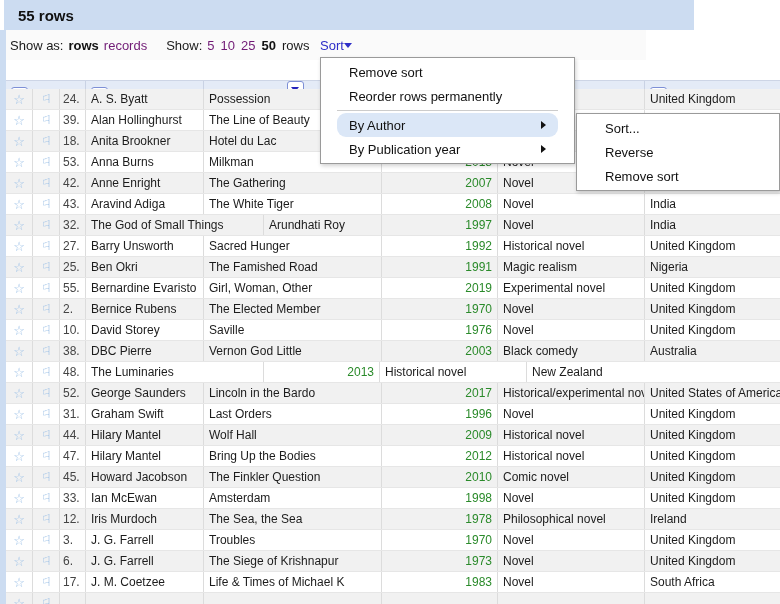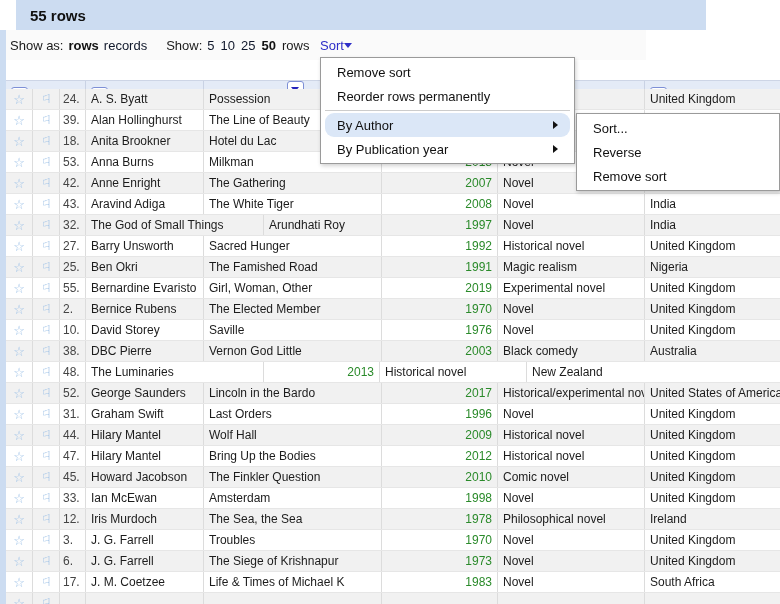--- a/index.html
+++ b/index.html
@@ -4,40 +4,40 @@
 <style>
   * { box-sizing: border-box; margin: 0; padding: 0; }
   html, body {
     width: 780px; height: 604px; overflow: hidden;
     background: #fff;
     font-family: "Liberation Sans", sans-serif;
     position: relative;
   }
   
   .topbar {
-    position: absolute; left: 16px; top: 0; width: 690px; height: 30px;
+    position: absolute; left: 4px; top: 0; width: 690px; height: 30px;
     background: #ccdcf1;
   }
   .topbar .title {
     font-size: 15px; font-weight: bold; color: #101010;
     padding: 7px 0 0 14px;
   }
   .left-strip {
     position: absolute; left: 0; top: 30px; width: 6px; height: 574px;
     background: #ccdcf1;
   }
   
   .toolbar {
     position: absolute; left: 6px; top: 30px; width: 640px; height: 30px;
     background: #fafafa;
     display: flex; align-items: center; gap: 5px;
     font-size: 13px; color: #1a1a1a; padding-left: 4px;
   }
   .tlabel { color: #1a1a1a; }
-  .tlink { color: #0f172a; cursor: pointer; }
+  .tlink { color: #701a75; cursor: pointer; }
   .tbold { font-weight: bold; color: #111; }
   .pagesizes { display: flex; gap: 6px; align-items: center; }
   .mr { margin-right: 14px; }
   .sort-link {
     position: absolute; left: 314px; top: 0; height: 30px;
     display: flex; align-items: center; color: #2d2dc8; cursor: pointer;
   }
   .caret-down {
     width: 0; height: 0;
     border-left: 4px solid transparent; border-right: 4px solid transparent;
@@ -91,21 +91,21 @@
   .c-idx { width: 26px; color: #444; padding: 0 3px; }
   .c-author { width: 118px; }
   .c-title { width: 178px; }
   .c-year { width: 116px; justify-content: flex-end; color: #2a8a2a; }
   .c-genre { width: 147px; }
   .c-country { width: 135px; border-right: none; }
   
   .menu {
     position: absolute; background: #fff; border: 1px solid #9a9a9a;
     box-shadow: 1px 2px 4px rgba(0,0,0,0.18);
-    z-index: 10; font-size: 13px; color: #111; padding: 2px 4px;
+    z-index: 10; font-size: 13px; color: #111; padding: 2px 16px;
   }
   .main-menu { left: 320px; top: 57px; width: 255px; }
   .sub-menu  { left: 576px; top: 113px; width: 204px; }
   .menu-item {
     height: 24px; display: flex; align-items: center; padding: 0 12px;
     cursor: pointer;
   }
   .menu-item.has-sub { justify-content: space-between; border-radius: 9px; }
   .menu-item.hl { background: #dbe7f7; }
   .menu-sep { border-top: 1px solid #ccc; margin: 2px 0; }

